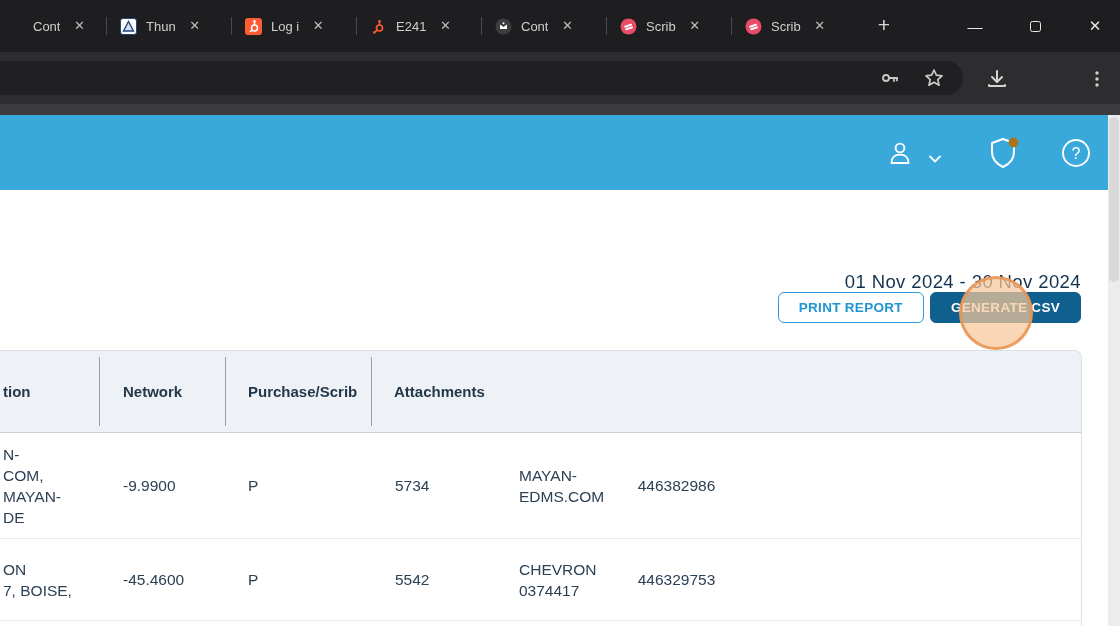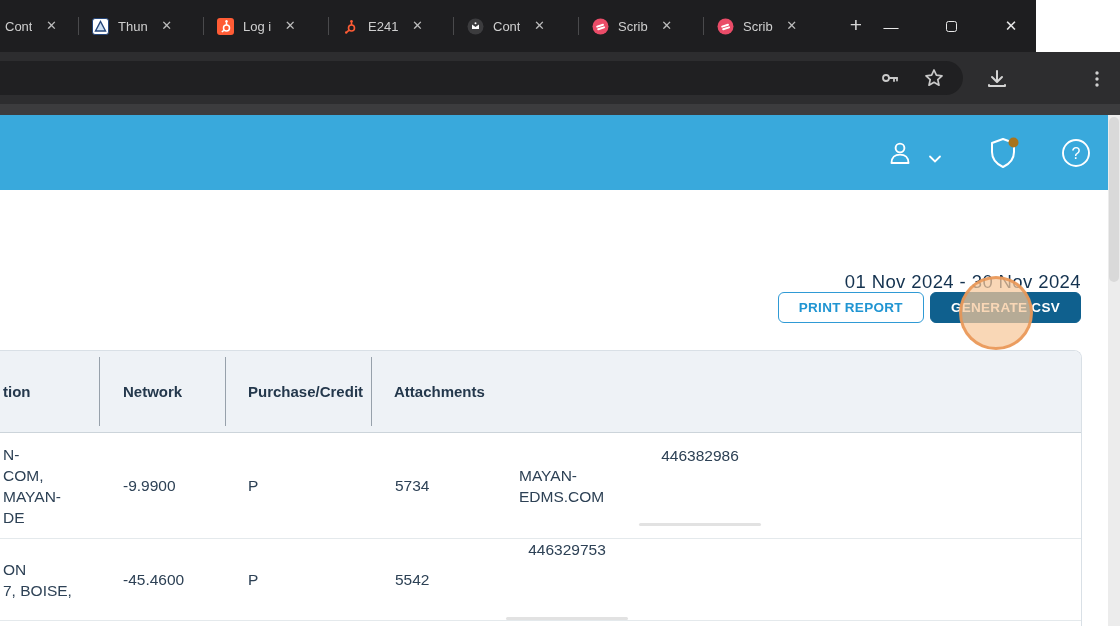--- a/index.html
+++ b/index.html
@@ -1,22 +1,22 @@
 <!DOCTYPE html>
 <html><head>
 <meta charset="utf-8">
 <style>
   * { margin:0; padding:0; box-sizing:border-box; }
   html,body { width:1120px; height:626px; overflow:hidden; background:#fff;
     font-family:"Liberation Sans", sans-serif; }
   .stage { position:relative; width:1120px; height:626px; overflow:hidden; }
 
   
-  .tabbar { position:absolute; left:0; top:0; width:1036px; height:52px;
-    background:#1e1e20; display:flex; align-items:center; }
+  .tabbar { position:absolute; left:0; top:0; width:1120px; height:52px;
+    background:#1e1e20; display:flex; align-items:center;padding-left:28px; }
   .tab { position:relative; height:36px; display:flex; align-items:center;
     padding:0 10px 0 14px; color:#cfcfcf; font-size:13px; }
   .tab .sep { position:absolute; right:-1px; top:9px; height:18px; width:1px; background:#4a4a4c; }
   .tab-label { max-width:54px; overflow:hidden; white-space:nowrap; margin:0 10px 0 9px; }
   .tab-close { color:#bdbdbd; font-size:13px; width:18px; height:18px; line-height:18px;
     text-align:center; border-radius:50%; }
   .favicon { width:17px; height:17px; display:inline-block; flex:0 0 auto; }
   .newtab-btn { color:#d6d6d6; font-size:21px; font-weight:400; margin-left:14px; width:28px;
     height:28px; line-height:26px; text-align:center; border-radius:50%; }
   .wincontrols { position:absolute; right:0; top:0; height:52px; display:flex; align-items:center; }
@@ -60,21 +60,21 @@
     width:1px; background:#97a1ab; }
   .td { display:flex; align-items:center; font-size:15.5px; color:#2d4155; line-height:21px;
     padding-left:22px; padding-right:10px; }
   .row-1 { height:106px; border-bottom:1px solid #e4e9ec; }
   .row-2 { height:82px; border-bottom:1px solid #e4e9ec; }
   .cell-desc, .th-desc { padding-left:212px !important; white-space:pre-line; }
   .th-amount, .cell-amount { padding-left:23px !important; }
   .th-mcc, .cell-mcc { padding-left:23px !important; }
   .th-merchant, .cell-merchant { padding-left:21px !important; }
   .th-netid { padding-left:20px !important; }
-  .cell-netid { flex-direction:column; justify-content:center; align-items:center;
+  .cell-netid { justify-content:center; align-items:center;
     padding:0 3px !important;gap:47px; }
   .netid-value { font-size:15.5px; color:#2d4155; }
   .netid-underline { width:122px; height:3px; background:#e2e2e2; border-radius:2px; margin-top:10px; }
 
   
   .click-highlight { position:absolute; left:959px; top:276px; width:74px; height:74px;
     border-radius:50%; background:rgba(247,199,154,0.72); border:3px solid rgba(233,148,82,0.85);
     z-index:40; pointer-events:none; }
 
   
@@ -254,21 +254,21 @@
     <div class="btn-row">
       <button class="btn btn-outline">PRINT REPORT</button>
       <button class="btn btn-solid">GENERATE CSV</button>
     </div>
 
     <div class="table-wrap">
 
       <div class="tr thead">
         <div class="th th-desc">tion</div>
         <div class="th th-amount">Network</div>
-        <div class="th">Purchase/Credit</div>
+        <div class="th">Purchase/Scrib</div>
         <div class="th">Attachments</div>
       </div>
 
       <div class="tr row-1">
         <div class="td cell-desc">N-
 COM,
 MAYAN-
 DE</div>
         <div class="td cell-amount">-9.9900</div>
         <div class="td">P</div>
@@ -280,20 +280,21 @@
         </div>
         <div class="td"></div>
       </div>
 
       <div class="tr row-2">
         <div class="td cell-desc">ON
 7, BOISE,</div>
         <div class="td cell-amount">-45.4600</div>
         <div class="td">P</div>
         <div class="td cell-mcc">5542</div>
+        <div class="td cell-merchant">CHEVRON 0374417</div>
         <div class="td cell-netid">
           <span class="netid-value">446329753</span>
           <span class="netid-underline"></span>
         </div>
         <div class="td"></div>
       </div>
 
     </div>
   </div>
 

